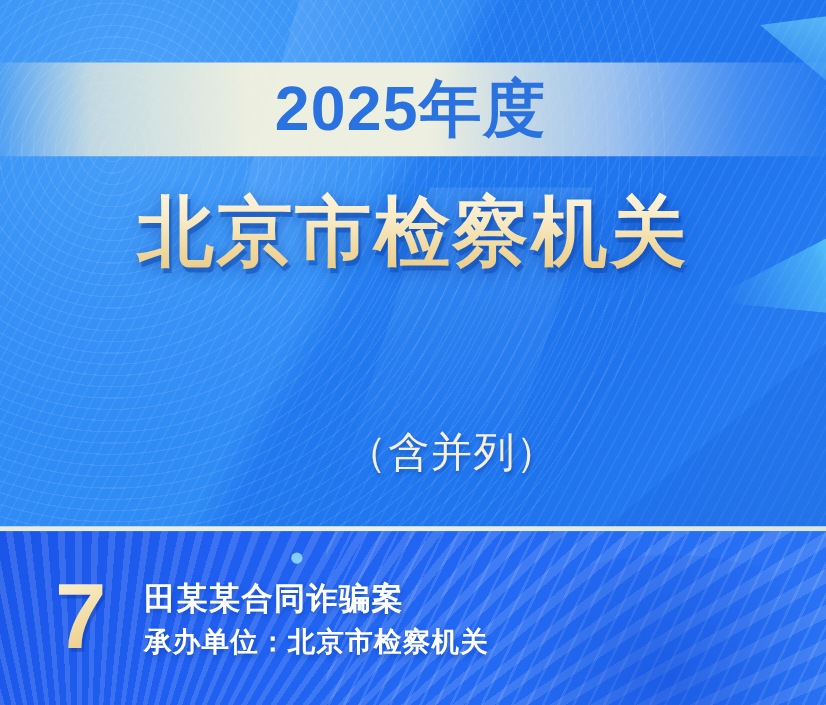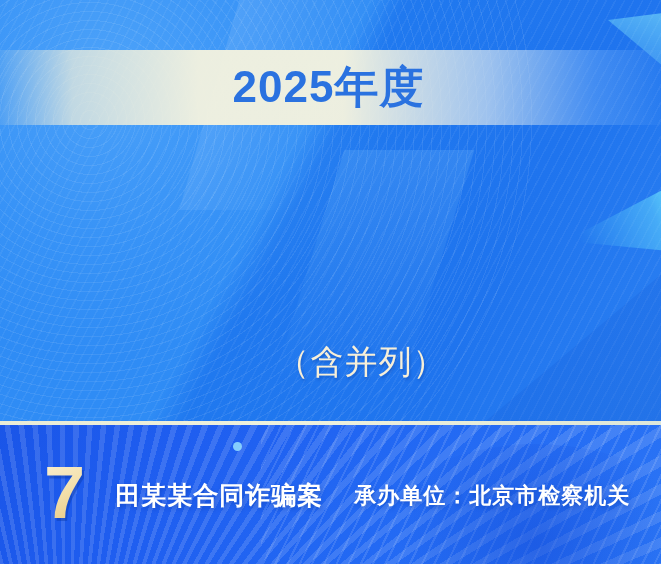--- a/index.html
+++ b/index.html
@@ -132,21 +132,21 @@
       rgba(150,198,250,0.30) 90%,
       rgba(120,185,250,0.06) 100%);
   }
   .year-text {
     position: absolute;
     left: 0; top: 50px;
     width: 657px; height: 75px;
     display: flex;
     align-items: center;
     justify-content: center;
-    font-size: 44px;
+    font-size: 50px;
     font-weight: 700;
     color: #2a72e0;
     letter-spacing: 1px;
   }
 
   
   .title-wrap {
     position: absolute;
     left: 0; top: 148px;
     width: 661px;
@@ -263,24 +263,23 @@
     -webkit-background-clip: text;
     background-clip: text;
     color: transparent;
     -webkit-text-fill-color: transparent;
     filter: drop-shadow(2px 3px 0 rgba(12,58,170,0.45));
     margin-right: 30px;
     padding-bottom: 4px;
   }
   .case-texts {
     display: flex;
-    flex-direction: row;
-    gap: 31px;
+    flex-direction: column;
+    gap: 4px;
     padding-top: 2px;
-    align-items: center;
   }
   .case-title {
     font-size: 25px;
     font-weight: 700;
     color: #ffffff;
     letter-spacing: 1px;
     text-shadow: 1px 2px 4px rgba(10,50,150,0.40);
   }
   .case-unit {
     font-size: 22px;
@@ -303,20 +302,21 @@
     <div class="sweep2"></div>
     <div class="wedge"></div>
     <div class="beam-right2"></div>
     <div class="beam-right"></div>
   </div>
 
   <div class="year-band"></div>
   <div class="year-text">2025年度</div>
 
   <div class="title-wrap">
+    <div class="title-line">北京市检察机关</div>
   </div>
 
   <div class="subtitle">（含并列）</div>
 
   <div class="divider"></div>
 
   <div class="footer">
     <div class="footer-rays"></div>
     <div class="footer-rays2"></div>
     <div class="footer-dim"></div>

